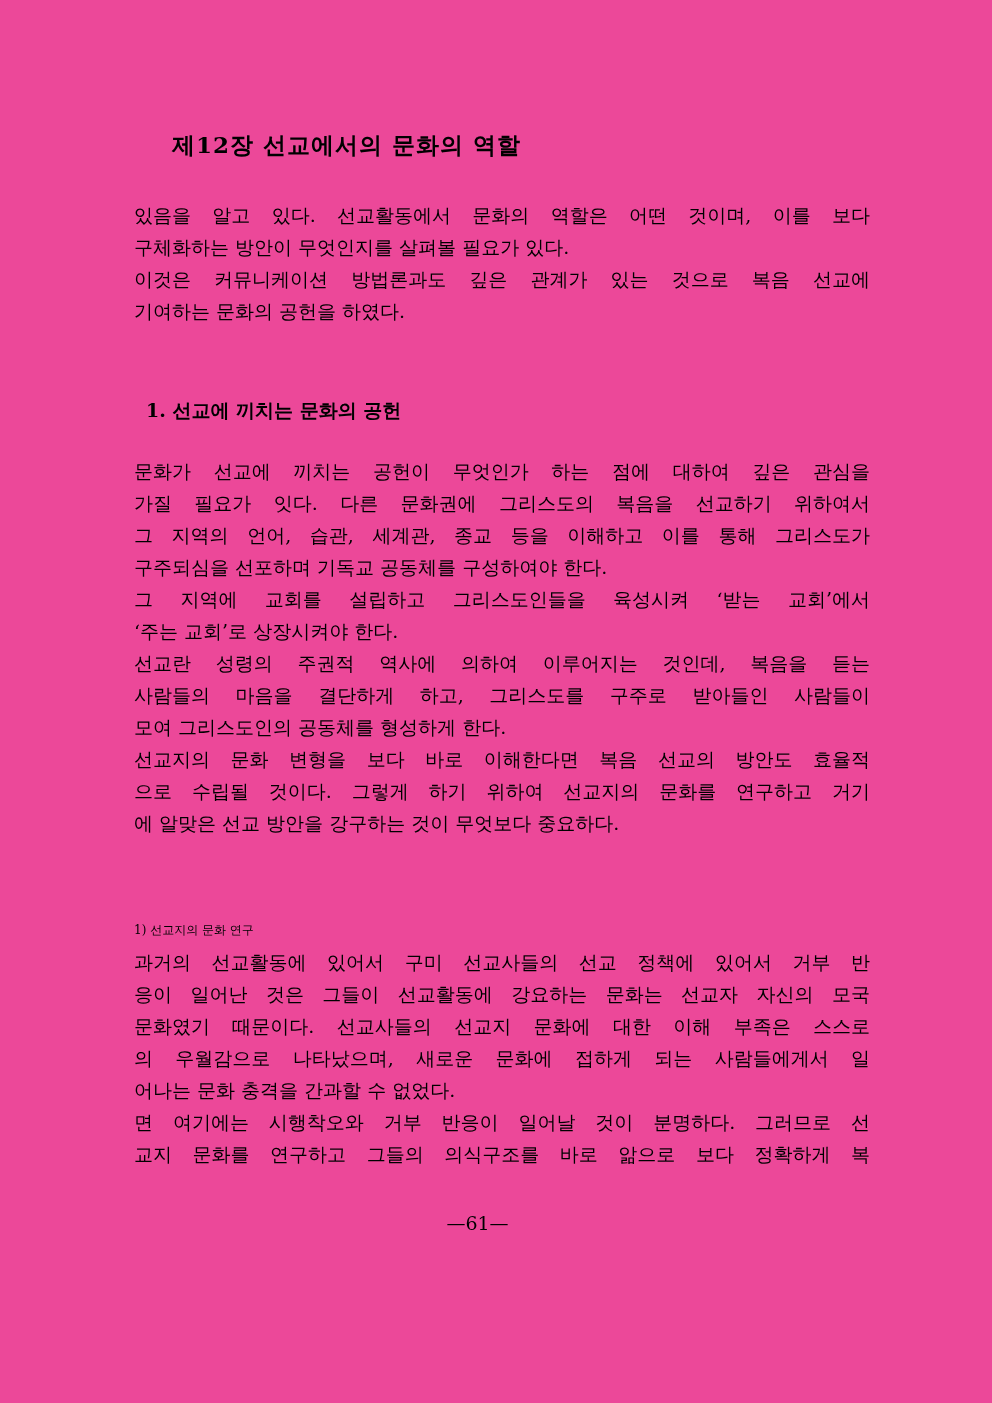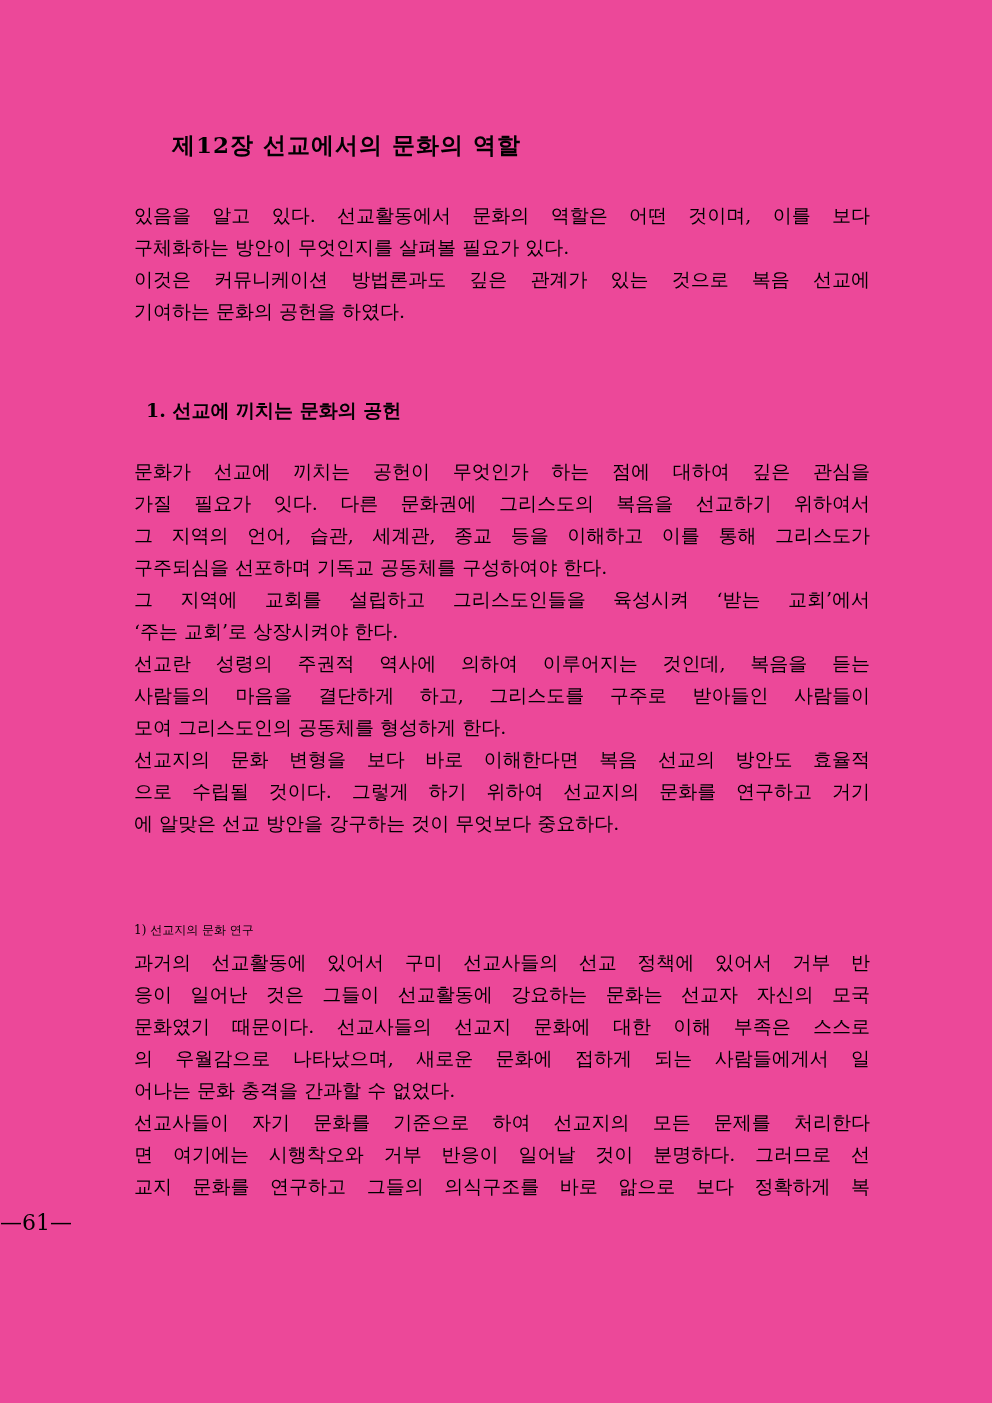--- a/index.html
+++ b/index.html
@@ -66,21 +66,22 @@
       top: 914px;
       font-size: 12px;
       line-height: 32px;
       white-space: nowrap;
     }
     .page-number {
       position: absolute;
       left: 0;
       width: 955px;
       top: 1208px;
-      font-size: 22px;
+      text-align: center;
+      font-size: 19px;
       line-height: 30px;
     }
   </style>
 </head>
 <body>
 
 <div class="page">
 
   <div class="chapter-title">제12장 선교에서의 문화의 역할</div>
 
@@ -109,20 +110,19 @@
   </div>
 
   <div class="subsection-heading">1) 선교지의 문화 연구</div>
 
   <div class="block" style="top:946px;">
     <span class="line"> 과거의 선교활동에 있어서 구미 선교사들의 선교 정책에 있어서 거부 반</span>
     <span class="line">응이 일어난 것은 그들이 선교활동에 강요하는 문화는 선교자 자신의 모국</span>
     <span class="line">문화였기 때문이다. 선교사들의 선교지 문화에 대한 이해 부족은 스스로</span>
     <span class="line">의 우월감으로 나타났으며, 새로운 문화에 접하게 되는 사람들에게서 일</span>
     <span class="line last">어나는 문화 충격을 간과할 수 없었다.</span>
-    <span class="line"> 선교사들이 자기 문화를 기준으로 하여 선교지의 모든 문제를 처리한다</span>
     <span class="line">면 여기에는 시행착오와 거부 반응이 일어날 것이 분명하다. 그러므로 선</span>
     <span class="line">교지 문화를 연구하고 그들의 의식구조를 바로 앎으로 보다 정확하게 복</span>
   </div>
 
   <div class="page-number">—61—</div>
 
 </div>
 
 </body></html>

